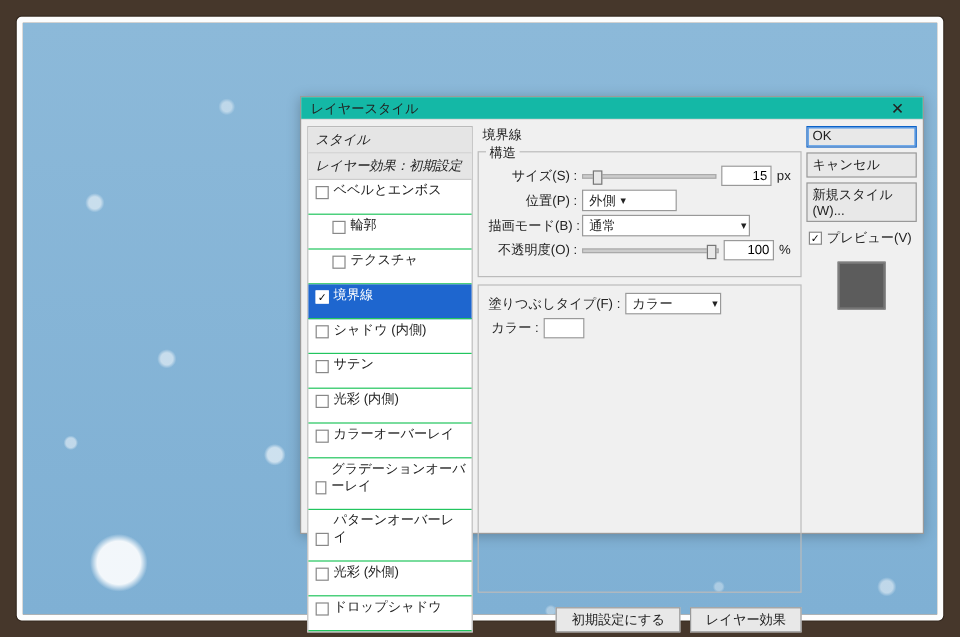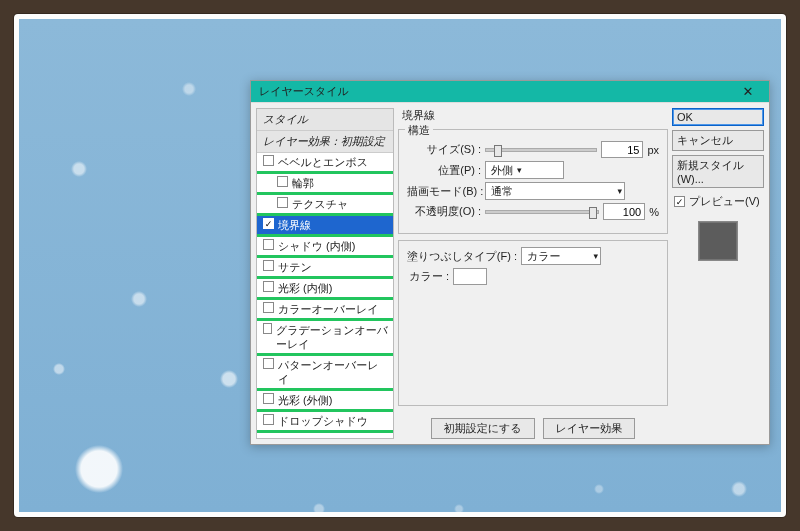--- a/index.html
+++ b/index.html
@@ -45,39 +45,39 @@
     display: flex; align-items: center; padding: 0 4px 0 8px;
   }
   .titlebar .title { flex: 1; font-size: 11px; }
   .closebtn {
     width: 34px; height: 18px; display: flex; align-items: center; justify-content: center;
     font-size: 13px; cursor: default;
   }
   .body { flex: 1; display: flex; padding: 5px; gap: 4px; }
   .lcol { width: 138px; border: 1px solid #bbb; background: #fff; display: flex; flex-direction: column; }
   .lcol .hdr { background: #e5e5e5; padding: 3px 6px; border-bottom: 1px solid #ccc; font-style: italic; }
-  .lcol .row { padding: 2px 4px 2px 6px; display: flex; align-items: flex-start; gap: 4px; line-height: 14px; border-bottom: 3px solid #22c55e;}
+  .lcol .row { padding: 2px 4px 12px 6px; display: flex; align-items: flex-end; gap: 4px; line-height: 14px; border-bottom: 1px solid #22c55e;}
   .lcol .row.selected { background: #1e66cf; color: #fff; }
   .lcol .indent { padding-left: 20px; }
   .chk { width: 11px; height: 11px; border: 1px solid #888; background: #fff; display: inline-flex; align-items:center; justify-content:center; font-size:9px; color:#000;}
   .chk.checked::after { content:"✓"; }
   .row.selected .chk { background:#fff; color:#000; border-color:#fff;}
 
   .mcol { flex: 1; display: flex; flex-direction: column; gap: 6px; }
   .fieldset { border: 1px solid #bbb; padding: 8px 8px 10px 8px; position: relative; }
   .legend { position: absolute; top: -7px; left: 6px; background: #f0f0f0; padding: 0 3px; font-size: 11px; }
   .formrow { display: flex; align-items: center; gap: 4px; margin: 3px 0; white-space: nowrap;}
   .formrow label { width: 74px; text-align: right; }
   .slider { flex:1; max-width:120px; height: 4px; background:#ccc; position:relative; border:1px solid #aaa;}
   .slider .thumb { position:absolute; top:-4px; width:8px; height:12px; background:#e8e8e8; border:1px solid #777;}
   .numbox { width: 42px; height: 17px; border:1px solid #999; background:#fff; text-align:right; padding:1px 3px; font-size:11px;}
   .combo { height: 18px; border:1px solid #999; background:#fff; display:inline-flex; align-items:center; padding:0 2px 0 5px; gap:4px;}
   .combo .car { font-size:9px;}
   .swatch { width:34px; height:17px; border:1px solid #999; background:#fff;}
-  .btnrow { display:flex; gap:8px; justify-content:center; margin-top:6px;}
+  .btnrow { display:flex; gap:8px; justify-content:flex-end; margin-top:6px;}
   .btn { padding: 2px 12px; min-width: 70px; border:1px solid #999; background:#e8e8e8; text-align:center;}
 
   .rcol { width: 92px; display:flex; flex-direction:column; gap:4px; }
   .rbtn { border:1px solid #999; background:#e8e8e8; padding:2px 4px;}
   .rbtn.primary { border:1px solid #0a62c9; box-shadow: inset 0 0 0 1px #4d96e8;}
   .chkline { display:flex; align-items:center; gap:4px; padding:2px 2px;}
   .preview-swatch { width:40px; height:40px; margin:6px auto; background:#5c5c5c; border:1px solid #888; box-shadow: inset 0 0 0 1px rgba(255,255,255,.15);}
 </style>
 </head>
 <body>

